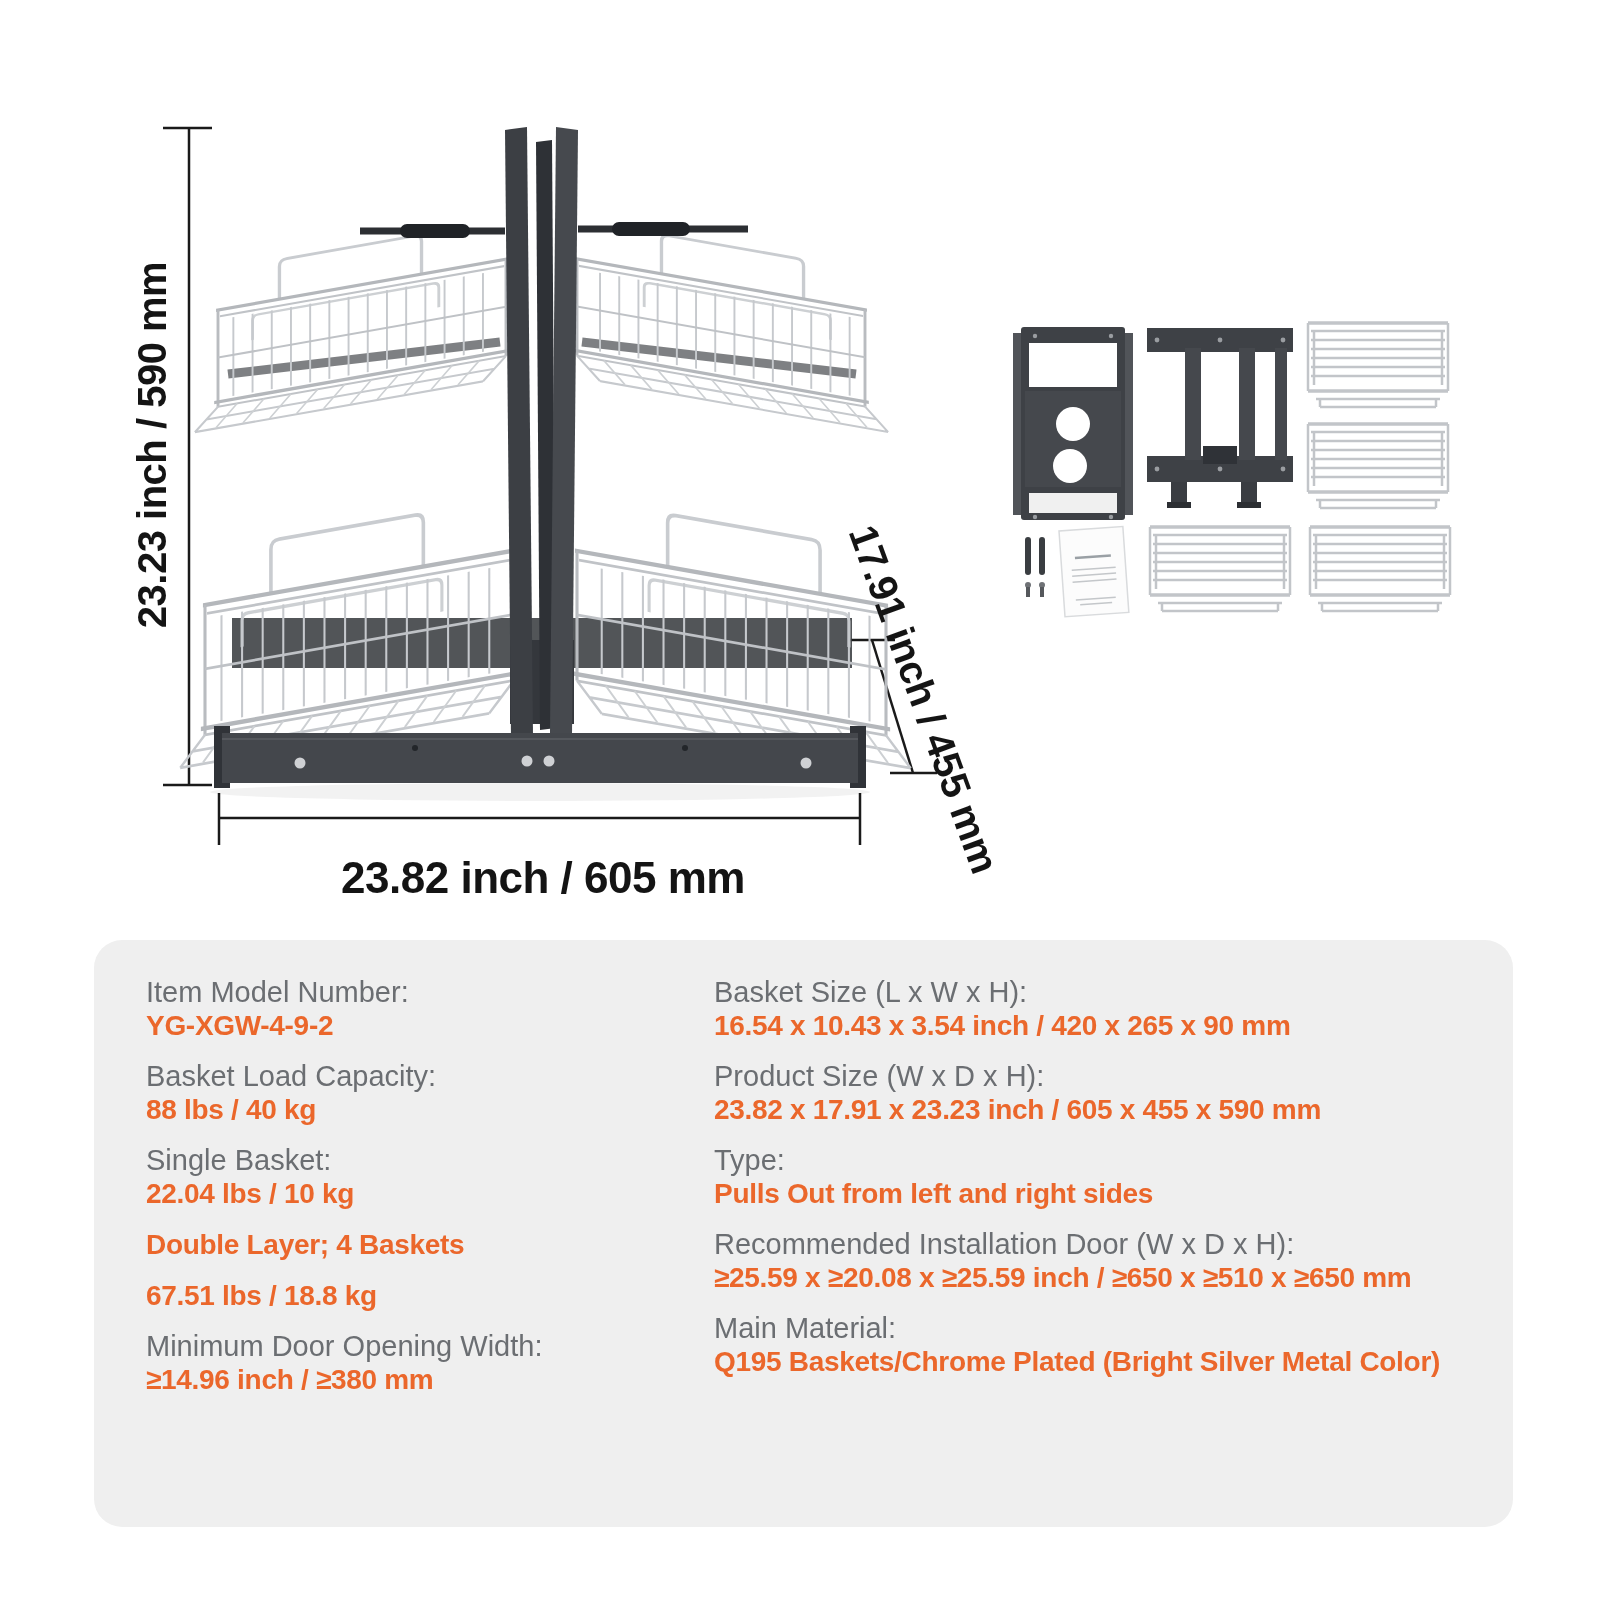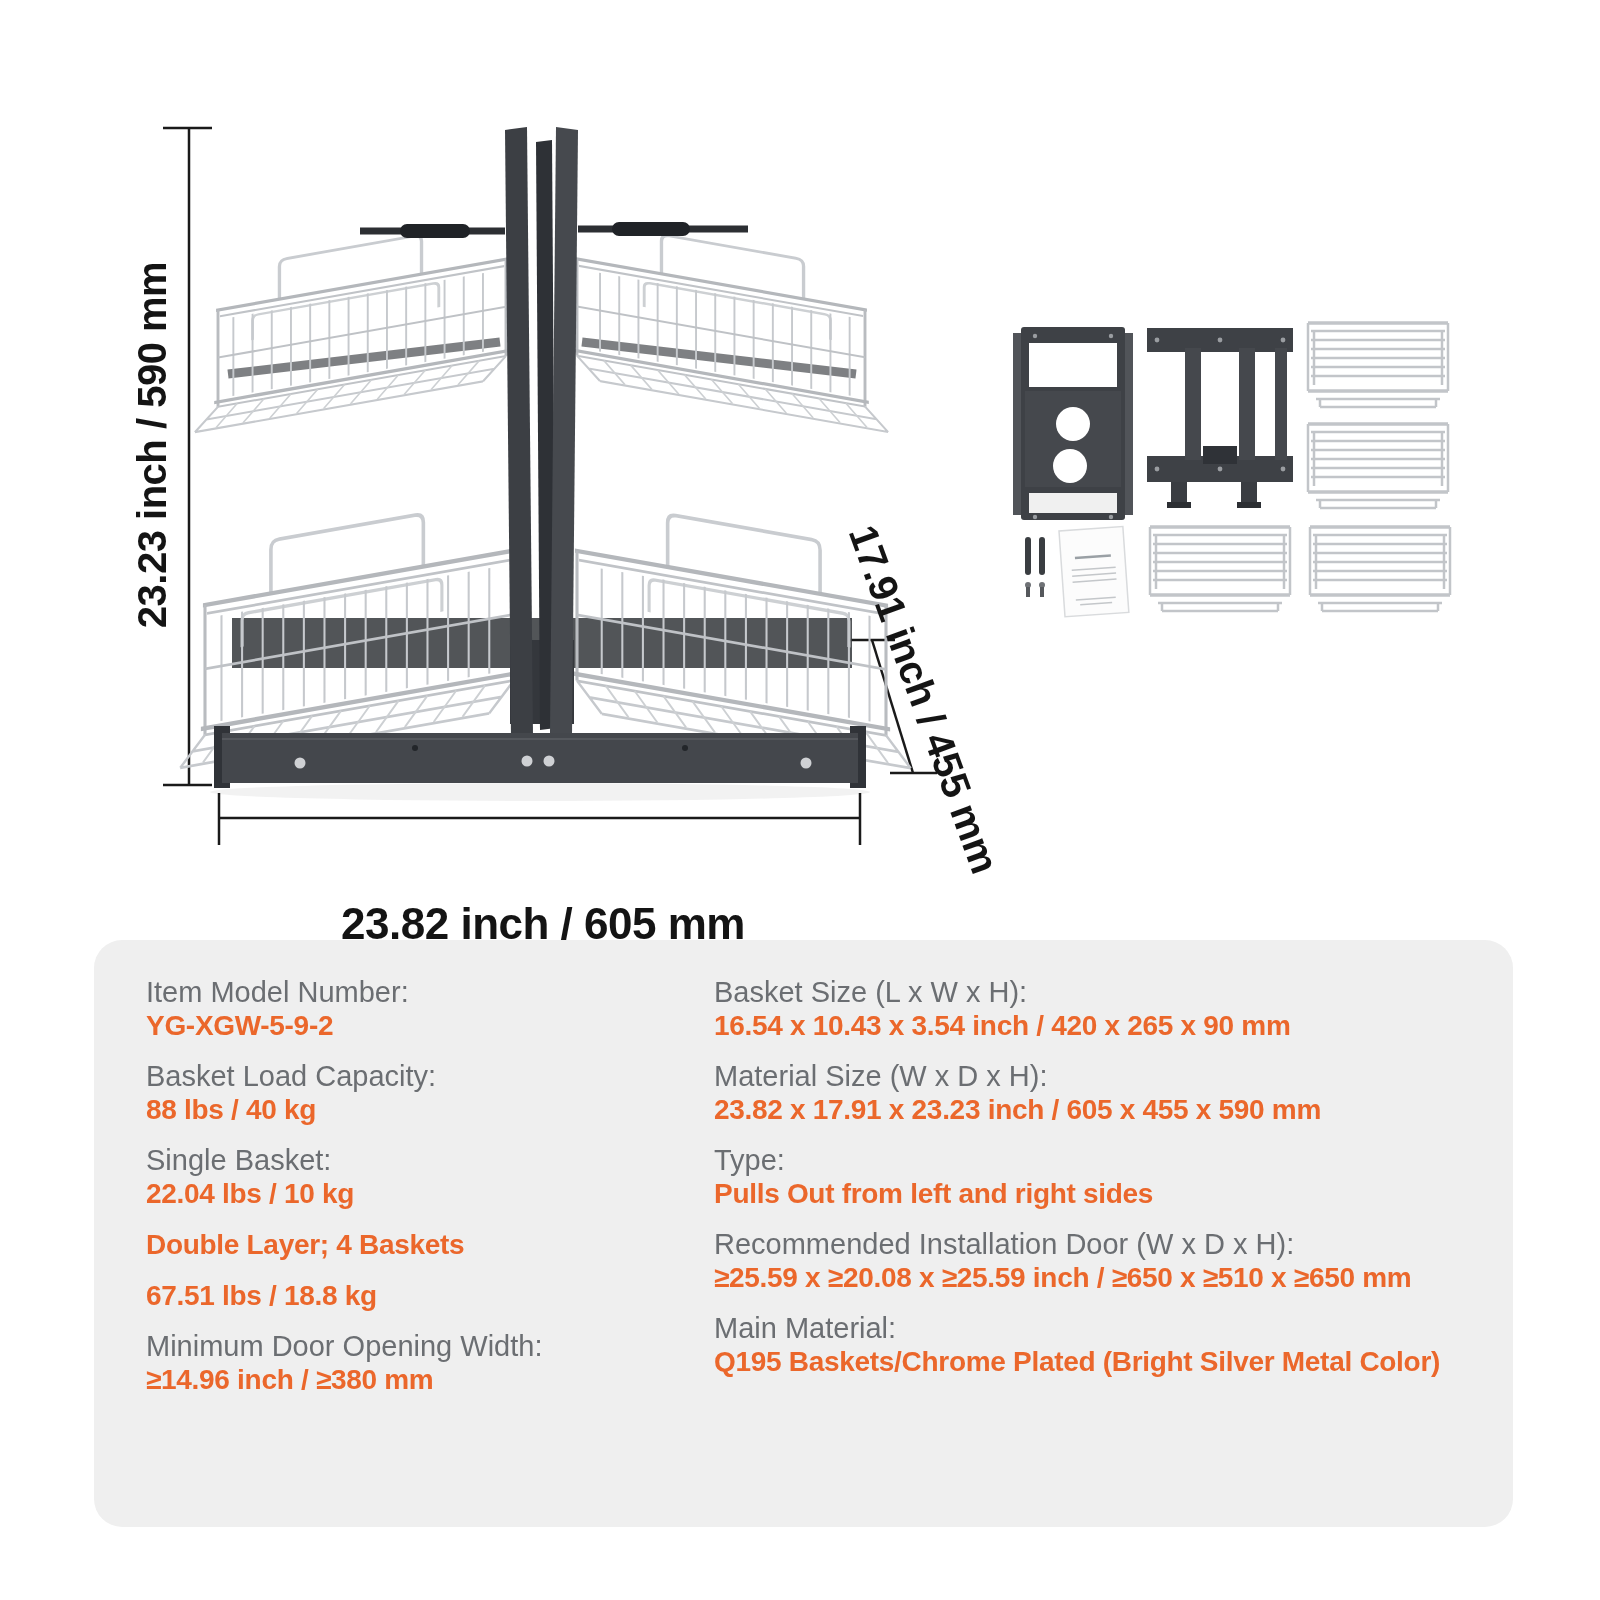--- a/index.html
+++ b/index.html
@@ -13,21 +13,20 @@
     position:absolute;color:#141414;font-weight:bold;
     text-align:center;white-space:nowrap;letter-spacing:-0.5px;
   }
   #dim-height{
     left:-198px;top:421px;width:700px;height:48px;line-height:48px;
     font-size:40px;transform:rotate(-90deg);
   }
   #dim-width{
     left:243px;top:853px;width:600px;height:50px;line-height:50px;
     font-size:44px;
-    margin-top:46px;
   }
   #dim-depth{
     left:704px;top:676px;width:440px;height:46px;line-height:46px;
     font-size:40px;transform:rotate(70deg);
   }
   
   .spec-panel{
     position:absolute;left:94px;top:940px;width:1419px;height:587px;
     background:#efefef;border-radius:28px;
   }
@@ -194,21 +193,21 @@
 
   <div class="dim-label" id="dim-height">23.23 inch / 590 mm</div>
   <div class="dim-label" id="dim-width">23.82 inch / 605 mm</div>
   <div class="dim-label" id="dim-depth">17.91 inch / 455 mm</div>
 
   <div class="spec-panel">
 
     <div class="spec-col left">
       <div class="spec-item">
         <div class="spec-label">Item Model Number:</div>
-        <div class="spec-value">YG-XGW-5-9-2</div>
+        <div class="spec-value">YG-XGW-4-9-2</div>
       </div>
       <div class="spec-item">
         <div class="spec-label">Basket Load Capacity:</div>
         <div class="spec-value">88 lbs / 40 kg</div>
       </div>
       <div class="spec-item">
         <div class="spec-label">Single Basket:</div>
         <div class="spec-value">22.04 lbs / 10 kg</div>
       </div>
       <div class="spec-item">
@@ -222,21 +221,21 @@
         <div class="spec-value">≥14.96 inch / ≥380 mm</div>
       </div>
     </div>
 
     <div class="spec-col right">
       <div class="spec-item">
         <div class="spec-label">Basket Size (L x W x H):</div>
         <div class="spec-value">16.54 x 10.43 x 3.54 inch / 420 x 265 x 90 mm</div>
       </div>
       <div class="spec-item">
-        <div class="spec-label">Material Size (W x D x H):</div>
+        <div class="spec-label">Product Size (W x D x H):</div>
         <div class="spec-value">23.82 x 17.91 x 23.23 inch / 605 x 455 x 590 mm</div>
       </div>
       <div class="spec-item">
         <div class="spec-label">Type:</div>
         <div class="spec-value">Pulls Out from left and right sides</div>
       </div>
       <div class="spec-item">
         <div class="spec-label">Recommended Installation Door (W x D x H):</div>
         <div class="spec-value">≥25.59 x ≥20.08 x ≥25.59 inch / ≥650 x ≥510 x ≥650 mm</div>
       </div>

